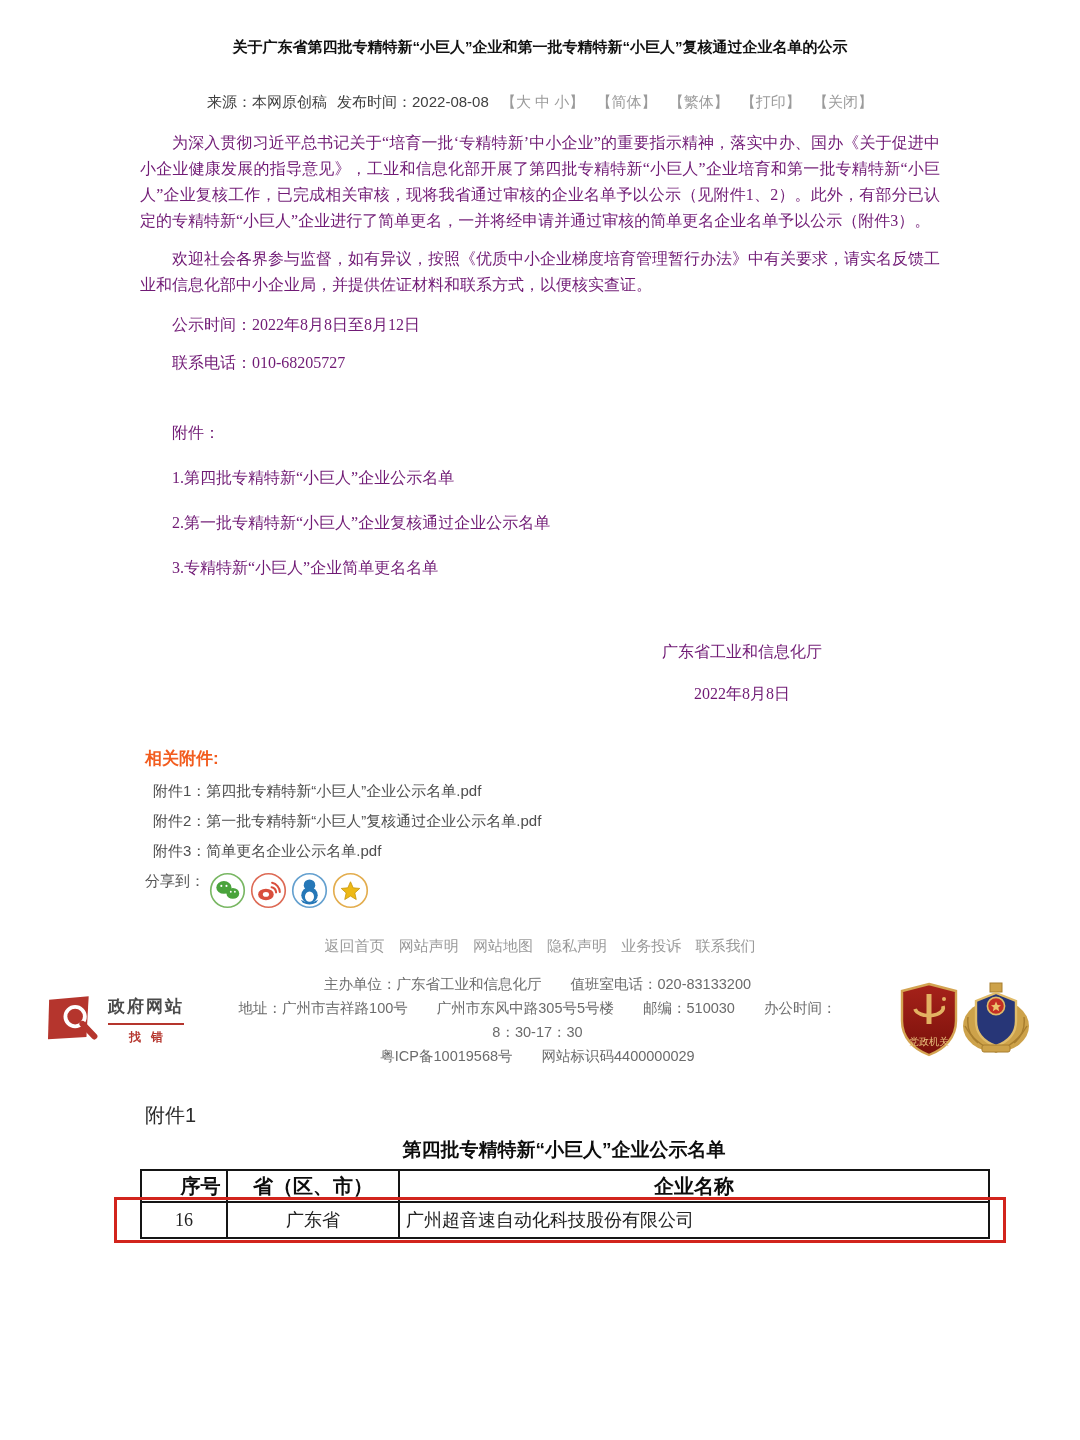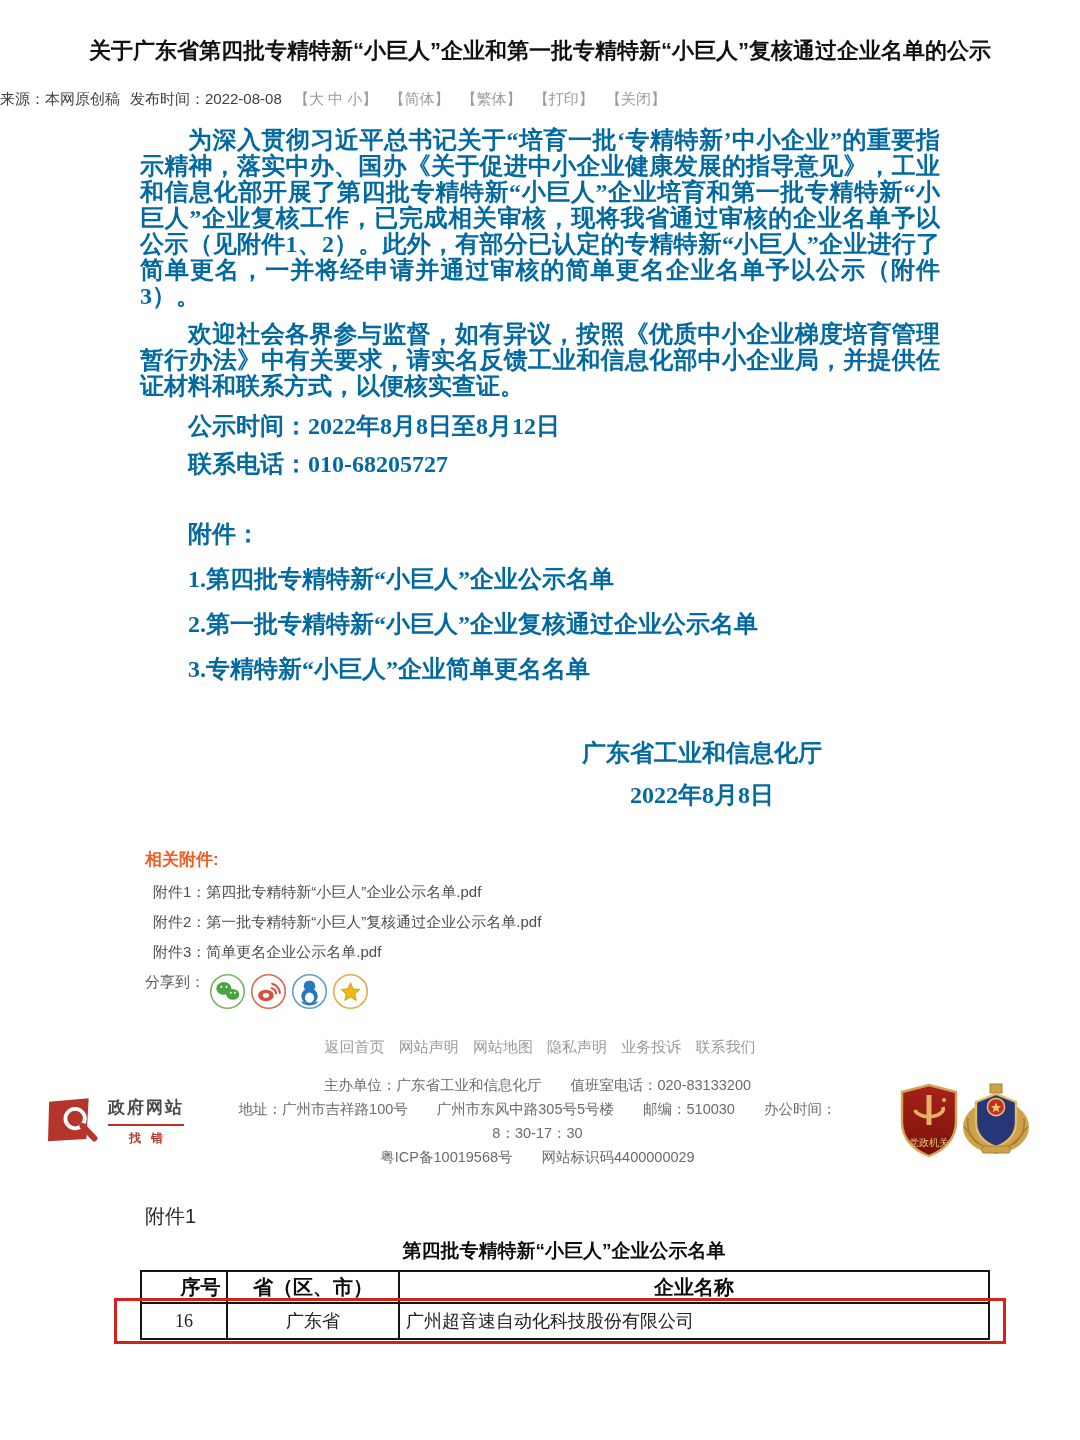--- a/index.html
+++ b/index.html
@@ -4,28 +4,28 @@
 <style>
   * { box-sizing: border-box; margin: 0; padding: 0; }
   html,body { width:1080px; background:#ffffff; }
   body { height:1440px; position:relative; overflow:hidden;
          font-family:"Liberation Serif","DejaVu Serif",serif; color:#1a1a1a; }
   .page { width:1080px; height:1440px; padding-top:28px; }
 
   
   .title { width:920px; margin:0 auto; text-align:center;
            font-family:"Liberation Sans","DejaVu Sans",sans-serif;
-           font-weight:bold; font-size:22px; line-height:46px; color:#111; }
-  .meta { margin-top:16px; text-align:left; font-size:15px;
+           font-weight:bold; font-size:15px; line-height:37px; color:#111; }
+  .meta { margin-top:28px; text-align:center; font-size:15px;
           font-family:"Liberation Sans","DejaVu Sans",sans-serif; color:#3f3f3f; }
   .meta .sp { margin-left:10px; }
   .meta .tool { color:#9b9b9b; margin-left:8px; cursor:pointer; }
 
   
-  .article { margin:0 140px; font-size:24px; line-height:26px; color:#0369a1;font-weight:bold; }
+  .article { margin:0 140px; font-size:16px; line-height:26px; color:#701a75; }
   .body-p { text-indent:2em; text-align:justify; }
   .p1 { margin-top:18px; }
   .p2 { margin-top:12px; }
   .line { text-indent:2em; }
   .ln-notice  { margin-top:14px; }
   .ln-contact { margin-top:12px; }
   .ln-attlbl  { margin-top:44px; }
   .ln-item    { margin-top:19px; }
   .signature { margin-top:58px; margin-right:118px; margin-left:auto;
                width:-moz-fit-content; width:fit-content; text-align:center; }
@@ -42,21 +42,21 @@
   .share-label { font-size:15px; color:#555; }
   .share-icon { width:37px; height:37px; display:inline-block; cursor:pointer; }
   .share-icon svg { width:37px; height:37px; display:block; }
 
   
   .foot-nav { margin-top:28px; text-align:center;
               font-family:"Liberation Sans","DejaVu Sans",sans-serif;
               font-size:15px; color:#9a9a9a; }
   .foot-nav span { margin:0 5px; cursor:pointer; }
   .foot-main { margin-top:16px; display:flex; align-items:center; padding:0 48px; }
-  .err-badge { display:flex; align-items:flex-end; gap:8px; width:185px; cursor:pointer; }
+  .err-badge { display:flex; align-items:center; gap:8px; width:185px; cursor:pointer; }
   .err-badge svg { width:52px; height:50px; }
   .err-texts { font-family:"Liberation Sans","DejaVu Sans",sans-serif; }
   .err-top { font-size:17px; color:#4a4a4a; letter-spacing:2px; font-weight:600;
              padding-bottom:5px; border-bottom:2px solid #b5352d; }
   .err-bottom { margin-top:4px; text-align:center; font-size:12px; font-weight:600;
                 color:#b5352d; letter-spacing:10px; text-indent:10px; }
   .foot-info { flex:1; text-align:center;
                font-family:"Liberation Sans","DejaVu Sans",sans-serif;
                font-size:14.5px; line-height:24px; color:#6b6b6b; }
   .foot-badges { width:190px; display:flex; justify-content:flex-end;

